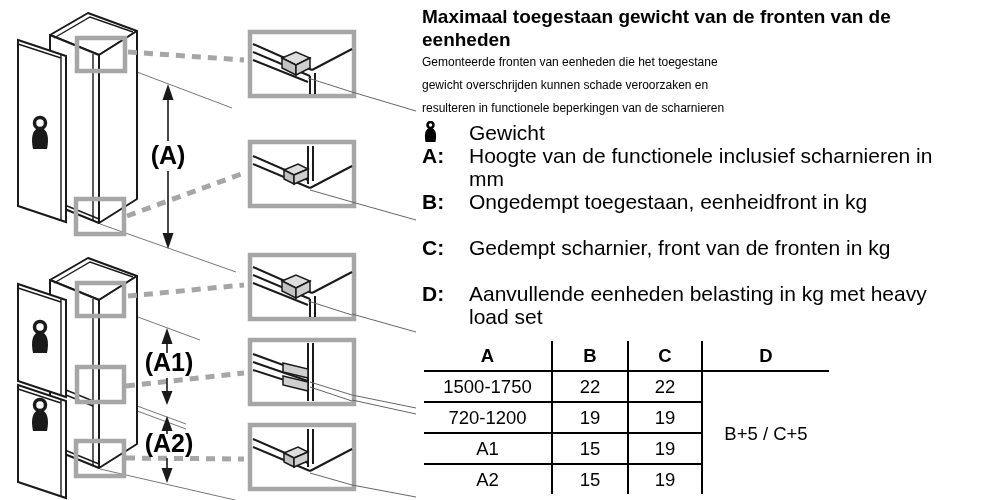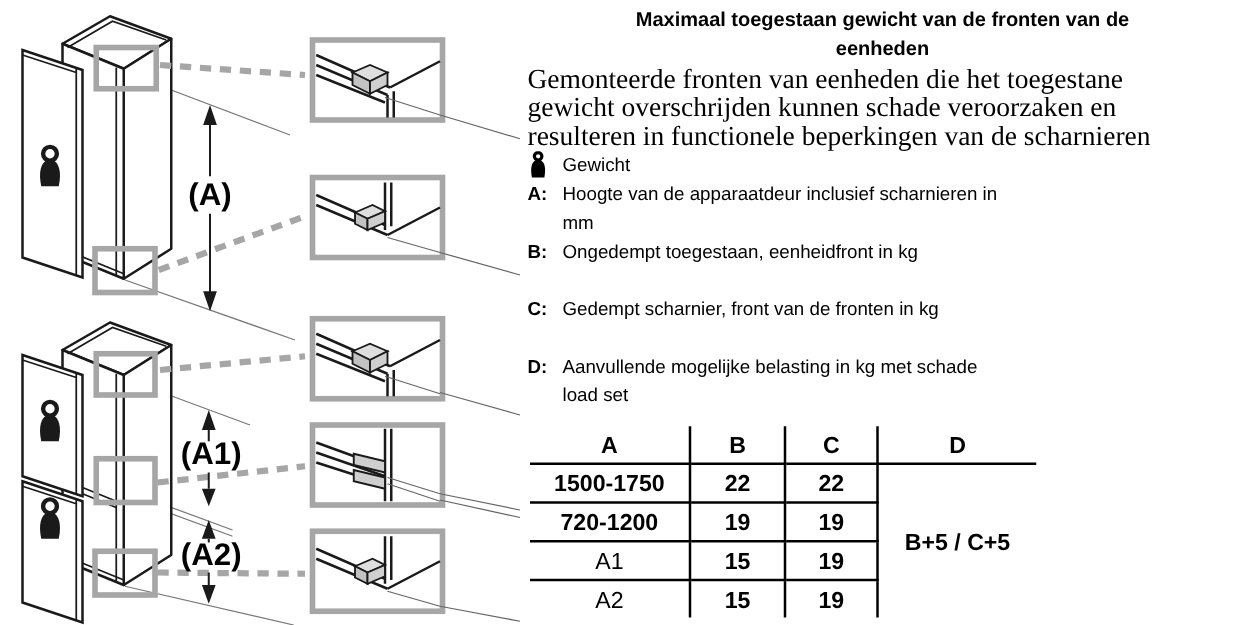--- a/index.html
+++ b/index.html
@@ -5,38 +5,38 @@
   html,body{margin:0;padding:0;background:#ffffff;}
   body{width:1000px;height:500px;position:relative;overflow:hidden;
        font-family:"Liberation Sans",sans-serif;color:#000;}
   .page{position:absolute;inset:0;background:#fff;}
 
   
   .diagram-pane{position:absolute;left:0;top:0;width:420px;height:500px;}
 
   
   .text-pane{position:absolute;left:422px;top:5px;width:568px;}
-  .doc-title{font-size:16px;font-weight:bold;line-height:23px;margin:0 0 0 0;
-             white-space:pre-line;letter-spacing:0;text-align:center;}
-  .intro{font-size:22px;line-height:23px;margin:0;white-space:pre-line;font-family:Liberation Serif, serif;}
+  .doc-title{font-size:19px;font-weight:bold;line-height:23px;margin:0 0 0 0;
+             white-space:pre-line;letter-spacing:0;}
+  .intro{font-size:12px;line-height:23px;margin:0;white-space:pre-line;}
 
   .legend{margin-top:1px;}
-  .legend-row{display:flex;font-size:15px;line-height:23px;}
+  .legend-row{display:flex;font-size:21px;line-height:23px;gap:19px;}
   .legend-row.gap{margin-top:23px;}
   .legend-key{flex:0 0 28px;font-weight:bold;}
   .legend-text{flex:1;white-space:pre-line;}
   .legend-icon-cell{flex:0 0 28px;display:flex;align-items:center;}
 
   
   table.spec{border-collapse:collapse;margin:13px 0 0 2px;table-layout:fixed;
              font-size:18.5px;}
   table.spec col.cA{width:128px;} table.spec col.cB{width:76px;}
   table.spec col.cC{width:74px;}  table.spec col.cD{width:127px;}
   table.spec th,table.spec td{height:29px;line-height:23px;padding:0;
-             text-align:center;vertical-align:middle;font-weight:bold;}
+             text-align:center;vertical-align:middle;font-weight:normal;}
   table.spec th{font-weight:bold;border-bottom:2px solid #000;}
   table.spec th.vr,table.spec td.vr{border-right:2px solid #000;}
   table.spec tr.sep td.body{border-bottom:2px solid #000;}
   table.spec td.strong{font-weight:normal;}
   table.spec td.merged{border:none;text-align:center;}
 </style>
 </head>
 <body>
 
 <div class="page">
@@ -220,34 +220,34 @@
           <svg width="17" height="23" viewBox="0 0 17 23">
             <circle cx="8.5" cy="4" r="3" fill="none" stroke="#000" stroke-width="2.6"></circle>
             <path d="M3.5,21 C2,12.5 3.5,8.8 6.5,7.2 L10.5,7.2 C13.5,8.8 15,12.5 13.5,21 Z" fill="#000"></path>
           </svg>
         </span>
         <span class="legend-text">Gewicht</span>
       </div>
 
       <div class="legend-row">
         <span class="legend-key">A:</span>
-        <span class="legend-text">Hoogte van de apparaatdeur inclusief scharnieren in
+        <span class="legend-text">Hoogte van de functionele inclusief scharnieren in
 mm</span>
       </div>
       <div class="legend-row">
         <span class="legend-key">B:</span>
         <span class="legend-text">Ongedempt toegestaan, eenheidfront in kg</span>
       </div>
       <div class="legend-row gap">
         <span class="legend-key">C:</span>
         <span class="legend-text">Gedempt scharnier, front van de fronten in kg</span>
       </div>
       <div class="legend-row gap">
         <span class="legend-key">D:</span>
-        <span class="legend-text">Aanvullende mogelijke belasting in kg met schade
+        <span class="legend-text">Aanvullende eenheden belasting in kg met heavy
 load set</span>
       </div>
     </div>
 
     <table class="spec">
       <colgroup>
           <col class="cA">
           <col class="cB">
           <col class="cC">
           <col class="cD">

